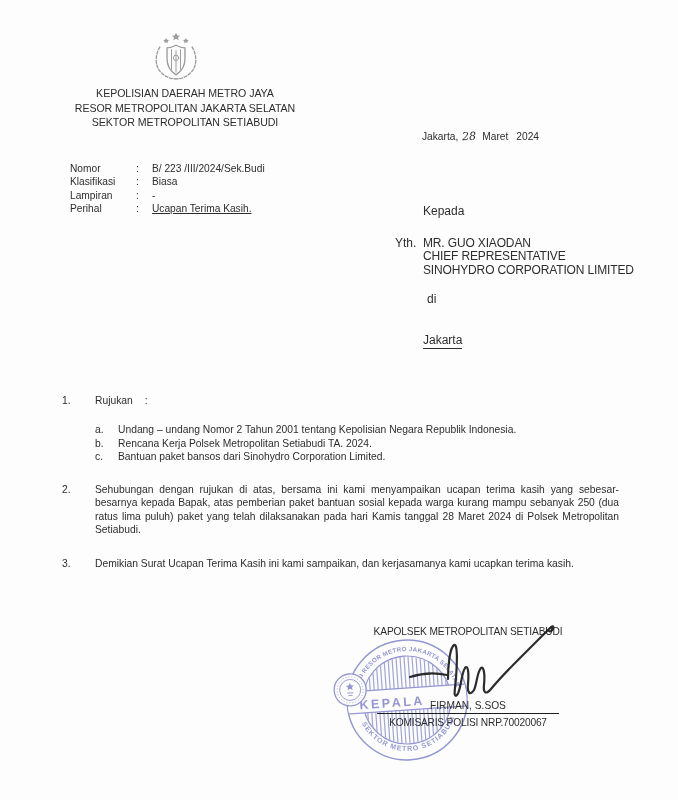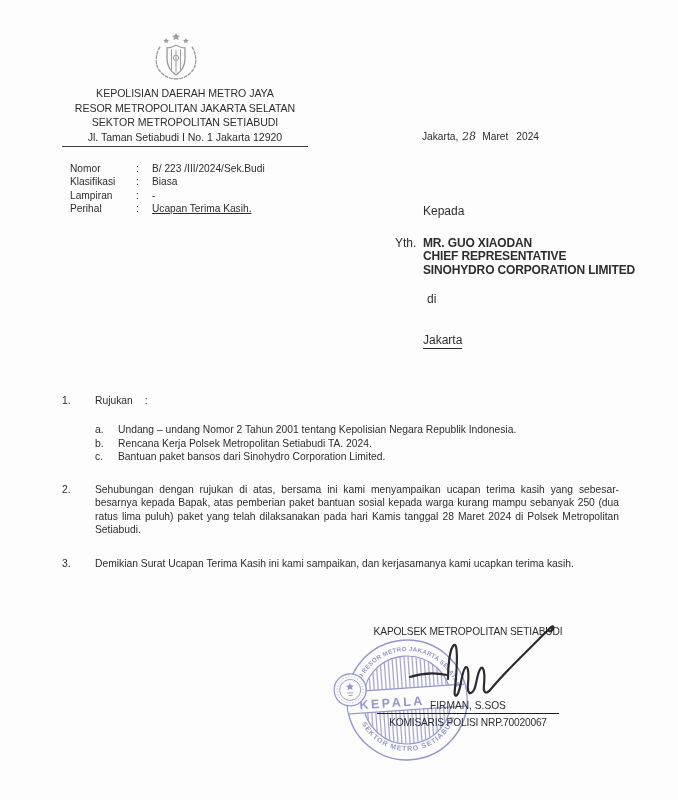--- a/index.html
+++ b/index.html
@@ -25,21 +25,21 @@
   .meta{position:absolute; left:62px; top:162px; font-size:10.2px; line-height:13.4px;}
   .meta .mrow{display:flex;}
   .meta .mlabel{width:66px; flex:none;padding-left:8px;}
   .meta .msep{width:16px; flex:none;}
   .meta .uline{text-decoration:underline;}
   
   .recipient{position:absolute; left:395px; top:205px; font-size:12px; line-height:13.2px;}
   .recipient .kepada{margin-left:28px;}
   .recipient .yth-row{display:flex; margin-top:19px;}
   .recipient .yth{width:28px; flex:none;}
-  .recipient .addr-name{font-weight:bold; letter-spacing:-0.15px;}
+  .recipient .addr-name{font-weight:normal; letter-spacing:-0.15px;}
   .recipient .di{margin-left:32px; margin-top:16px;}
   .recipient .city{margin-left:28px; margin-top:14px; display:inline-block;
                    border-bottom:1px solid #2d2d2d; padding-bottom:1px;}
   .recipient .city-wrap{margin-top:14px;}
   
   .letter-body{position:absolute; left:62px; top:394px; width:557px;
                font-size:10.3px; line-height:13.5px;}
   .sec{display:flex;}
   .sec .num{width:33px; flex:none;}
   .sec .txt{flex:1;}
@@ -75,21 +75,20 @@
       <path d="M43,9 l1,2 2.2,0.2 -1.6,1.5 0.5,2.2 -2.1,-1.2 -2.1,1.2 0.5,-2.2 -1.6,-1.5 2.2,-0.2 Z" fill="currentColor" stroke="none"></path>
       <path d="M32,17 C36,19 39.5,20 42,20 L42,32 C42,41 37.5,46.5 32,50 C26.5,46.5 22,41 22,32 L22,20 C24.5,20 28,19 32,17 Z"></path>
       <path d="M27,22 L27,44 M32,23 L32,47 M37,22 L37,44" stroke-width="1.1"></path>
       <circle cx="32" cy="31" r="3" stroke-width="1.1"></circle>
       <path d="M14,19 C8,29 8.5,41 16,48 C20.5,52.5 26,54.5 32,54.5" stroke-dasharray="3.2,2"></path>
       <path d="M50,19 C56,29 55.5,41 48,48 C43.5,52.5 38,54.5 32,54.5" stroke-dasharray="3.2,2"></path>
     </svg>
     <div>KEPOLISIAN DAERAH METRO JAYA</div>
     <div>RESOR METROPOLITAN JAKARTA SELATAN</div>
     <div>SEKTOR METROPOLITAN SETIABUDI</div>
-    <div class="address">Jl. Taman Setiabudi I No. 1 Jakarta 12920</div>
   </div>
 
   <div class="date">
     <span>Jakarta,</span><span class="hand">28</span><span>Maret</span><span class="gap"></span><span>2024</span>
   </div>
 
   <div class="meta">
     <div class="mrow">
       <span class="mlabel">Nomor</span>
       <span class="msep">:</span>

